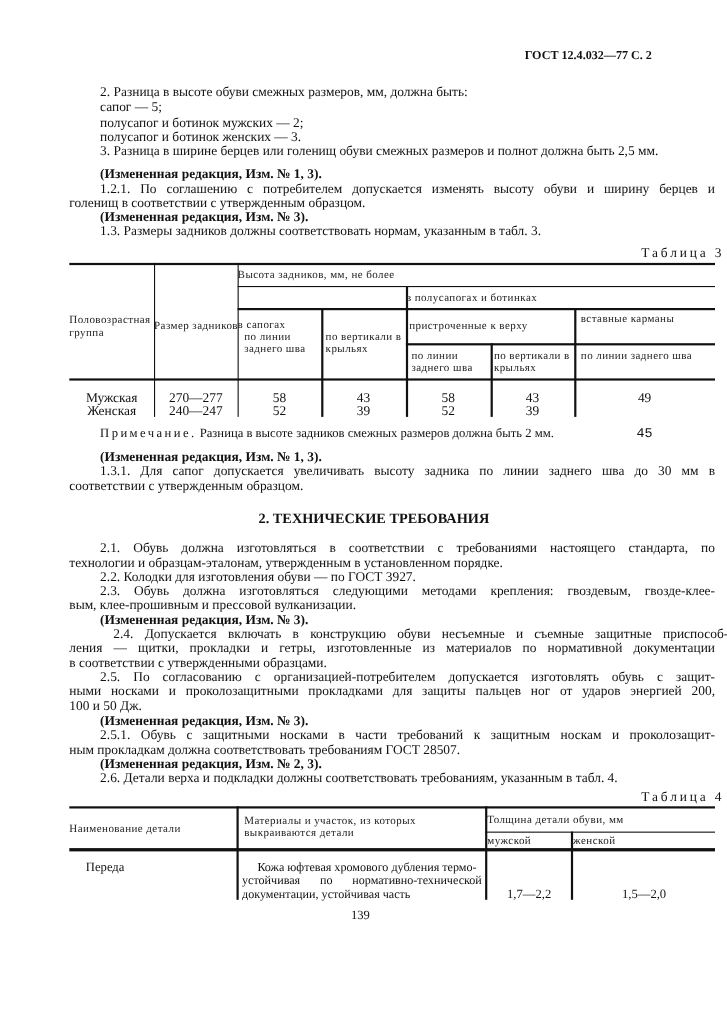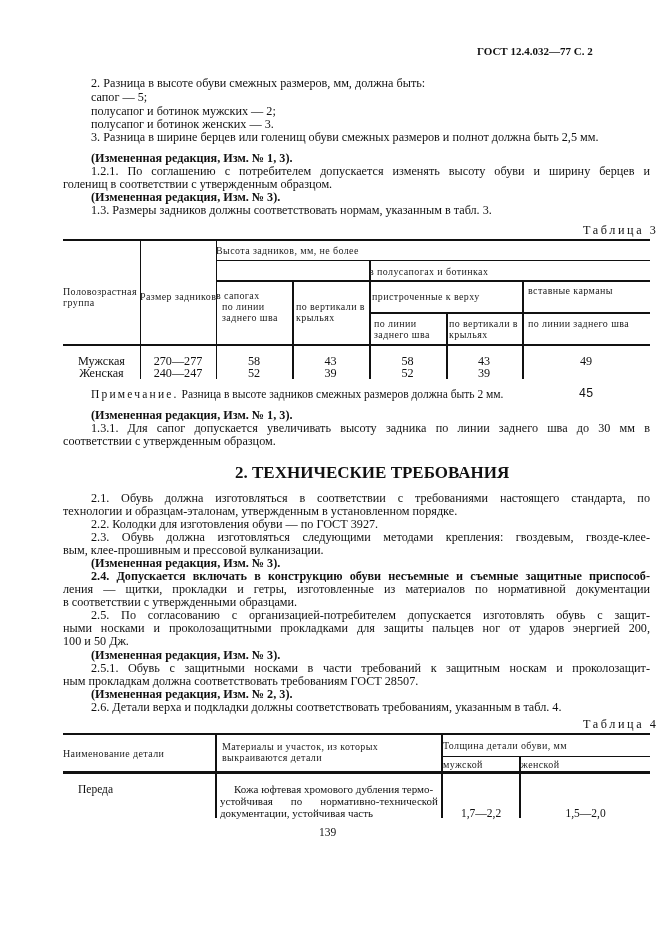--- a/index.html
+++ b/index.html
@@ -78,29 +78,29 @@
     <div class="td" style="left:522px; top:388px; width:128px;font-family:Liberation Mono, monospace;">45</div>
   </div>
 </div>
 
 <div class="abs txt" style="left:91px; top:388px; font-size:11.5px;"><span class="spaced" style="letter-spacing:2.2px;">Примечание.</span><span> Разница в высоте задников смежных размеров должна быть 2 мм.</span></div>
 
 <div class="abs txt bold" style="left:91px; top:409px;">(Измененная редакция, Изм. № 1, 3).</div>
 <div class="abs txt just" style="left:91px; top:422px; width:559px;">1.3.1.  Для сапог допускается увеличивать высоту задника по линии заднего шва до 30 мм в</div>
 <div class="abs txt" style="left:63px; top:435px;">соответствии с утвержденным образцом.</div>
 
-<div class="abs hdr" style="left:235px; top:463px; font-size:17px;">2.  ТЕХНИЧЕСКИЕ ТРЕБОВАНИЯ</div>
+<div class="abs hdr" style="left:235px; top:463px; font-size:13px;">2.  ТЕХНИЧЕСКИЕ ТРЕБОВАНИЯ</div>
 
 <div class="abs txt just" style="left:91px; top:492px; width:559px;">2.1.  Обувь должна изготовляться в соответствии с требованиями настоящего стандарта, по</div>
 <div class="abs txt" style="left:63px; top:505px;">технологии и образцам-эталонам, утвержденным в установленном порядке.</div>
 <div class="abs txt" style="left:91px; top:518px;">2.2.  Колодки для изготовления обуви — по ГОСТ 3927.</div>
 <div class="abs txt just" style="left:91px; top:531px; width:559px;">2.3.  Обувь должна изготовляться следующими методами крепления: гвоздевым, гвозде-клее-</div>
 <div class="abs txt" style="left:63px; top:544px;">вым, клее-прошивным и прессовой вулканизации.</div>
 <div class="abs txt bold" style="left:91px; top:557px;">(Измененная редакция, Изм. № 3).</div>
-<div class="abs txt just" style="left:91px; top:570px; width:559px;font-weight:bold;">2.4.  Допускается включать в конструкцию обуви несъемные и съемные защитные приспособ-</div>
+<div class="abs txt just" style="left:103px; top:570px; width:559px;">2.4.  Допускается включать в конструкцию обуви несъемные и съемные защитные приспособ-</div>
 <div class="abs txt just" style="left:63px; top:583px; width:587px;">ления — щитки, прокладки и гетры, изготовленные из материалов по нормативной документации</div>
 <div class="abs txt" style="left:63px; top:596px;">в соответствии с утвержденными образцами.</div>
 <div class="abs txt just" style="left:91px; top:609px; width:559px;">2.5.  По согласованию с организацией-потребителем допускается изготовлять обувь с защит-</div>
 <div class="abs txt just" style="left:63px; top:622px; width:587px;">ными носками и проколозащитными прокладками для защиты пальцев ног от ударов энергией 200,</div>
 <div class="abs txt" style="left:63px; top:635px;">100 и 50 Дж.</div>
 <div class="abs txt bold" style="left:91px; top:649px;">(Измененная редакция, Изм. № 3).</div>
 <div class="abs txt just" style="left:91px; top:662px; width:559px;">2.5.1.  Обувь с защитными носками в части требований к защитным носкам и проколозащит-</div>
 <div class="abs txt" style="left:63px; top:675px;">ным прокладкам должна соответствовать требованиям ГОСТ 28507.</div>
 <div class="abs txt bold" style="left:91px; top:688px;">(Измененная редакция, Изм. № 2, 3).</div>
 <div class="abs txt" style="left:91px; top:701px;">2.6.  Детали верха и подкладки должны соответствовать требованиям, указанным в табл. 4.</div>

